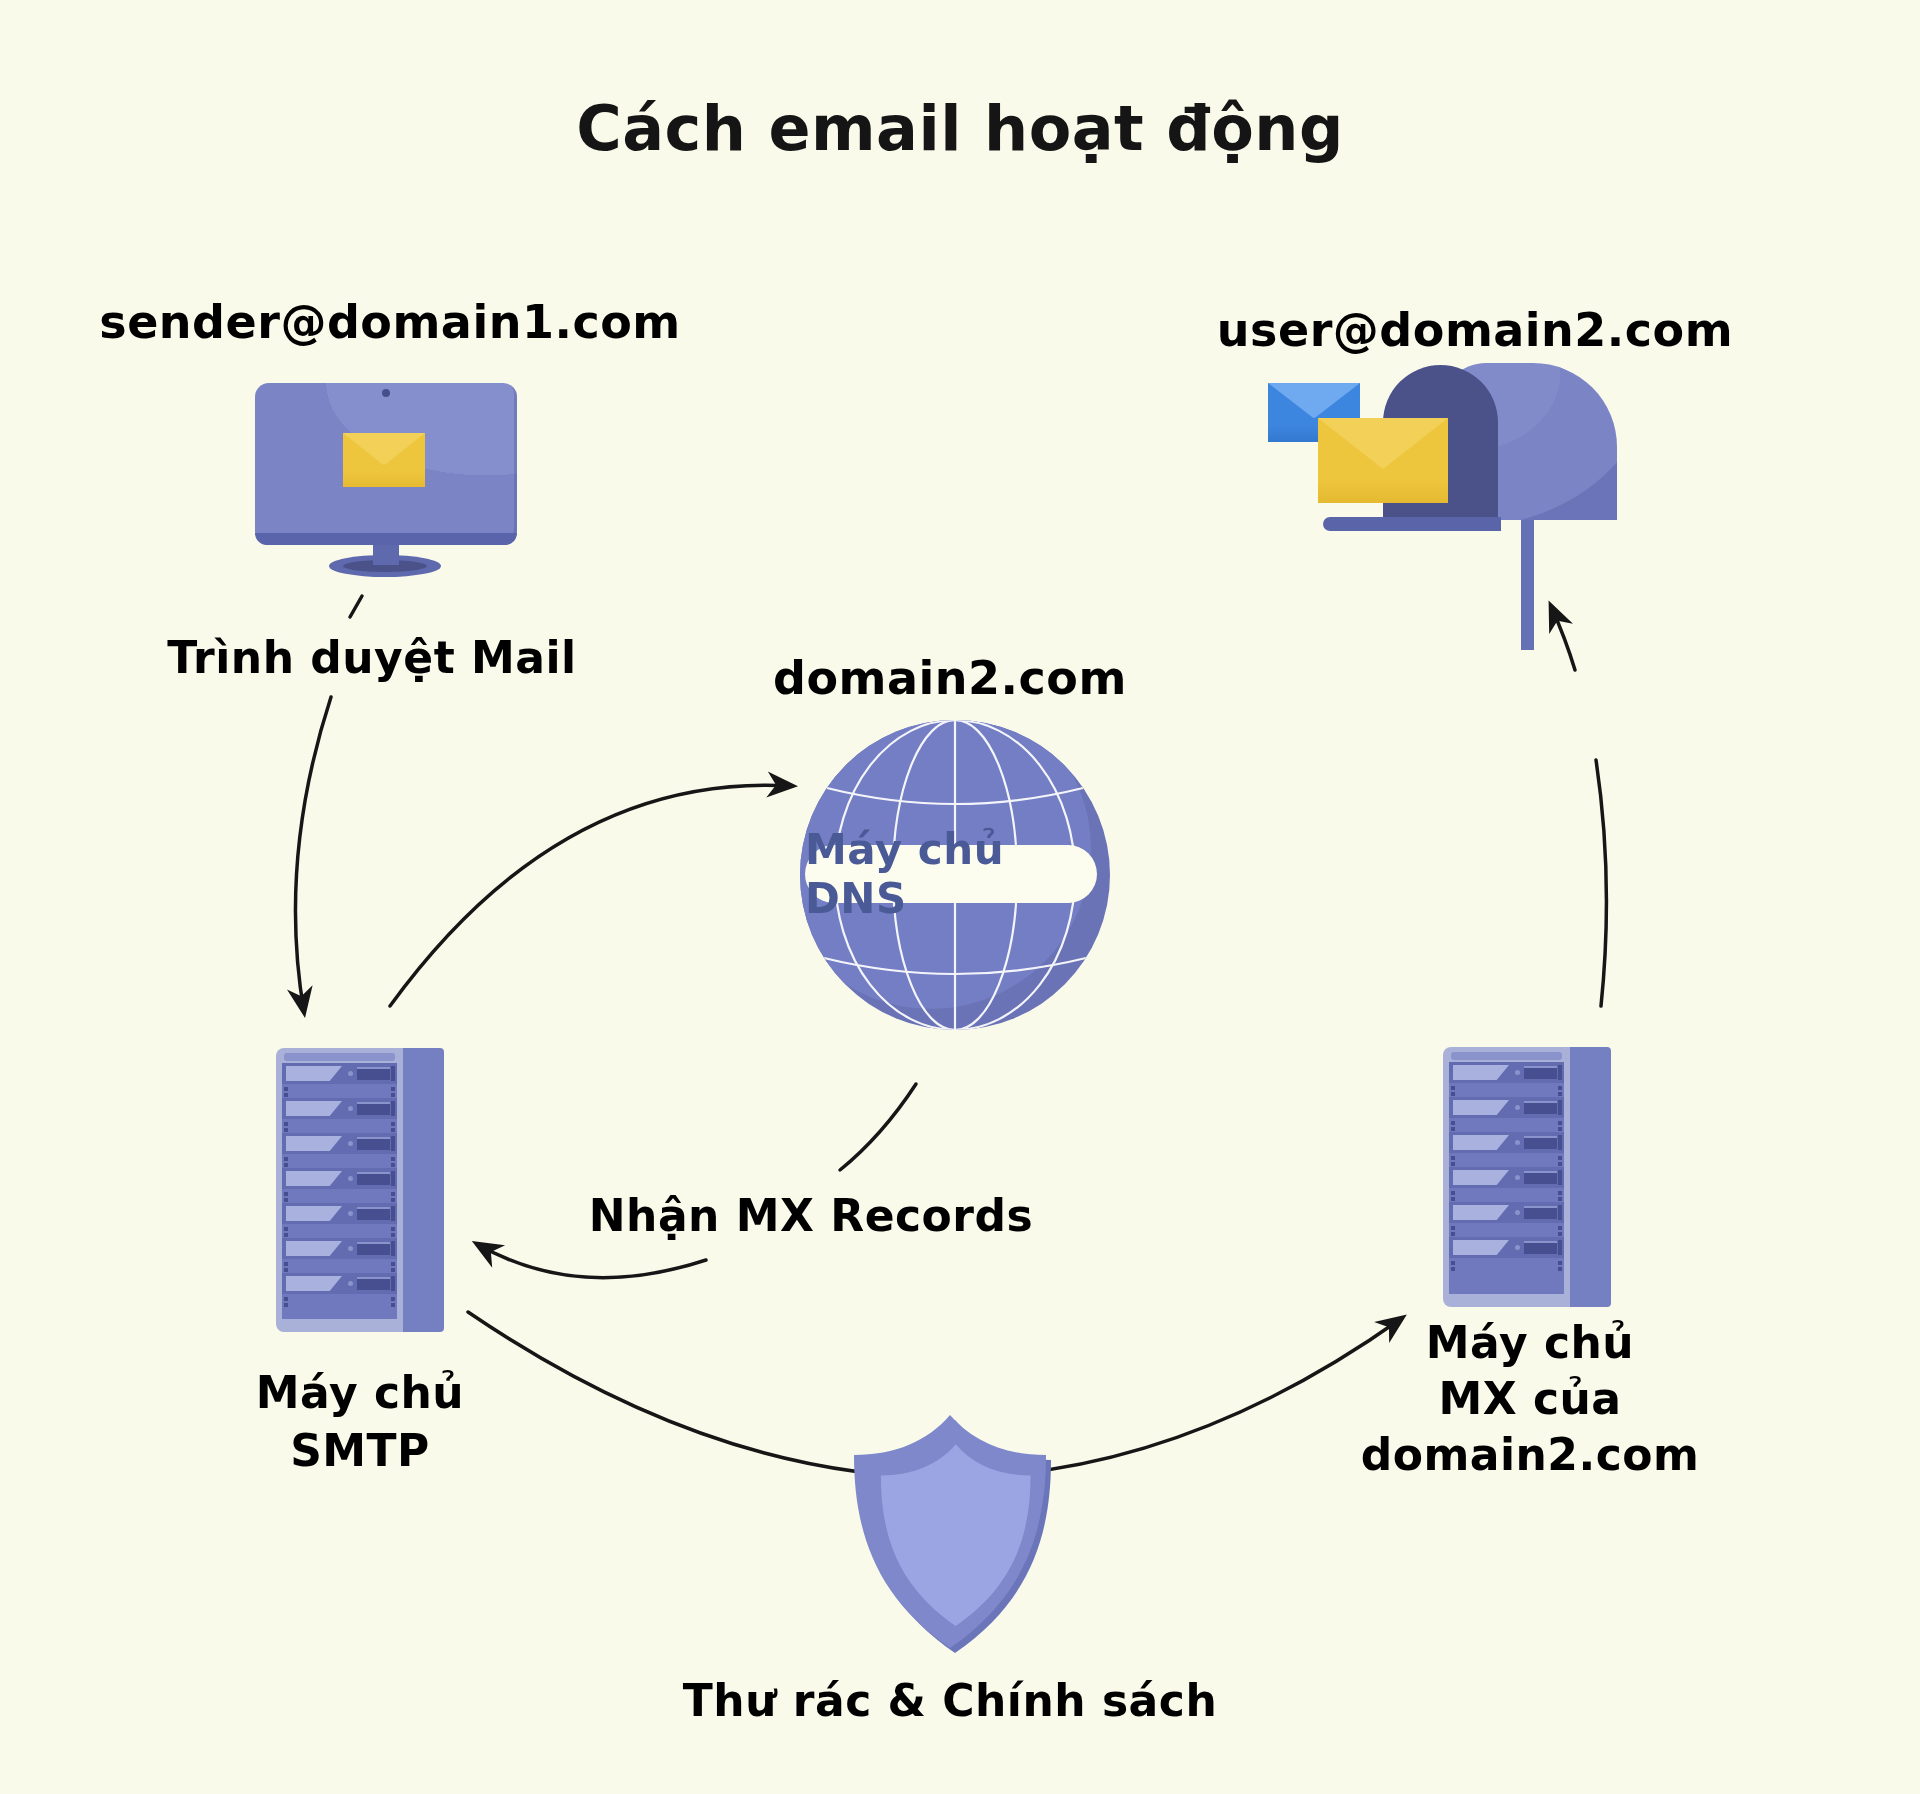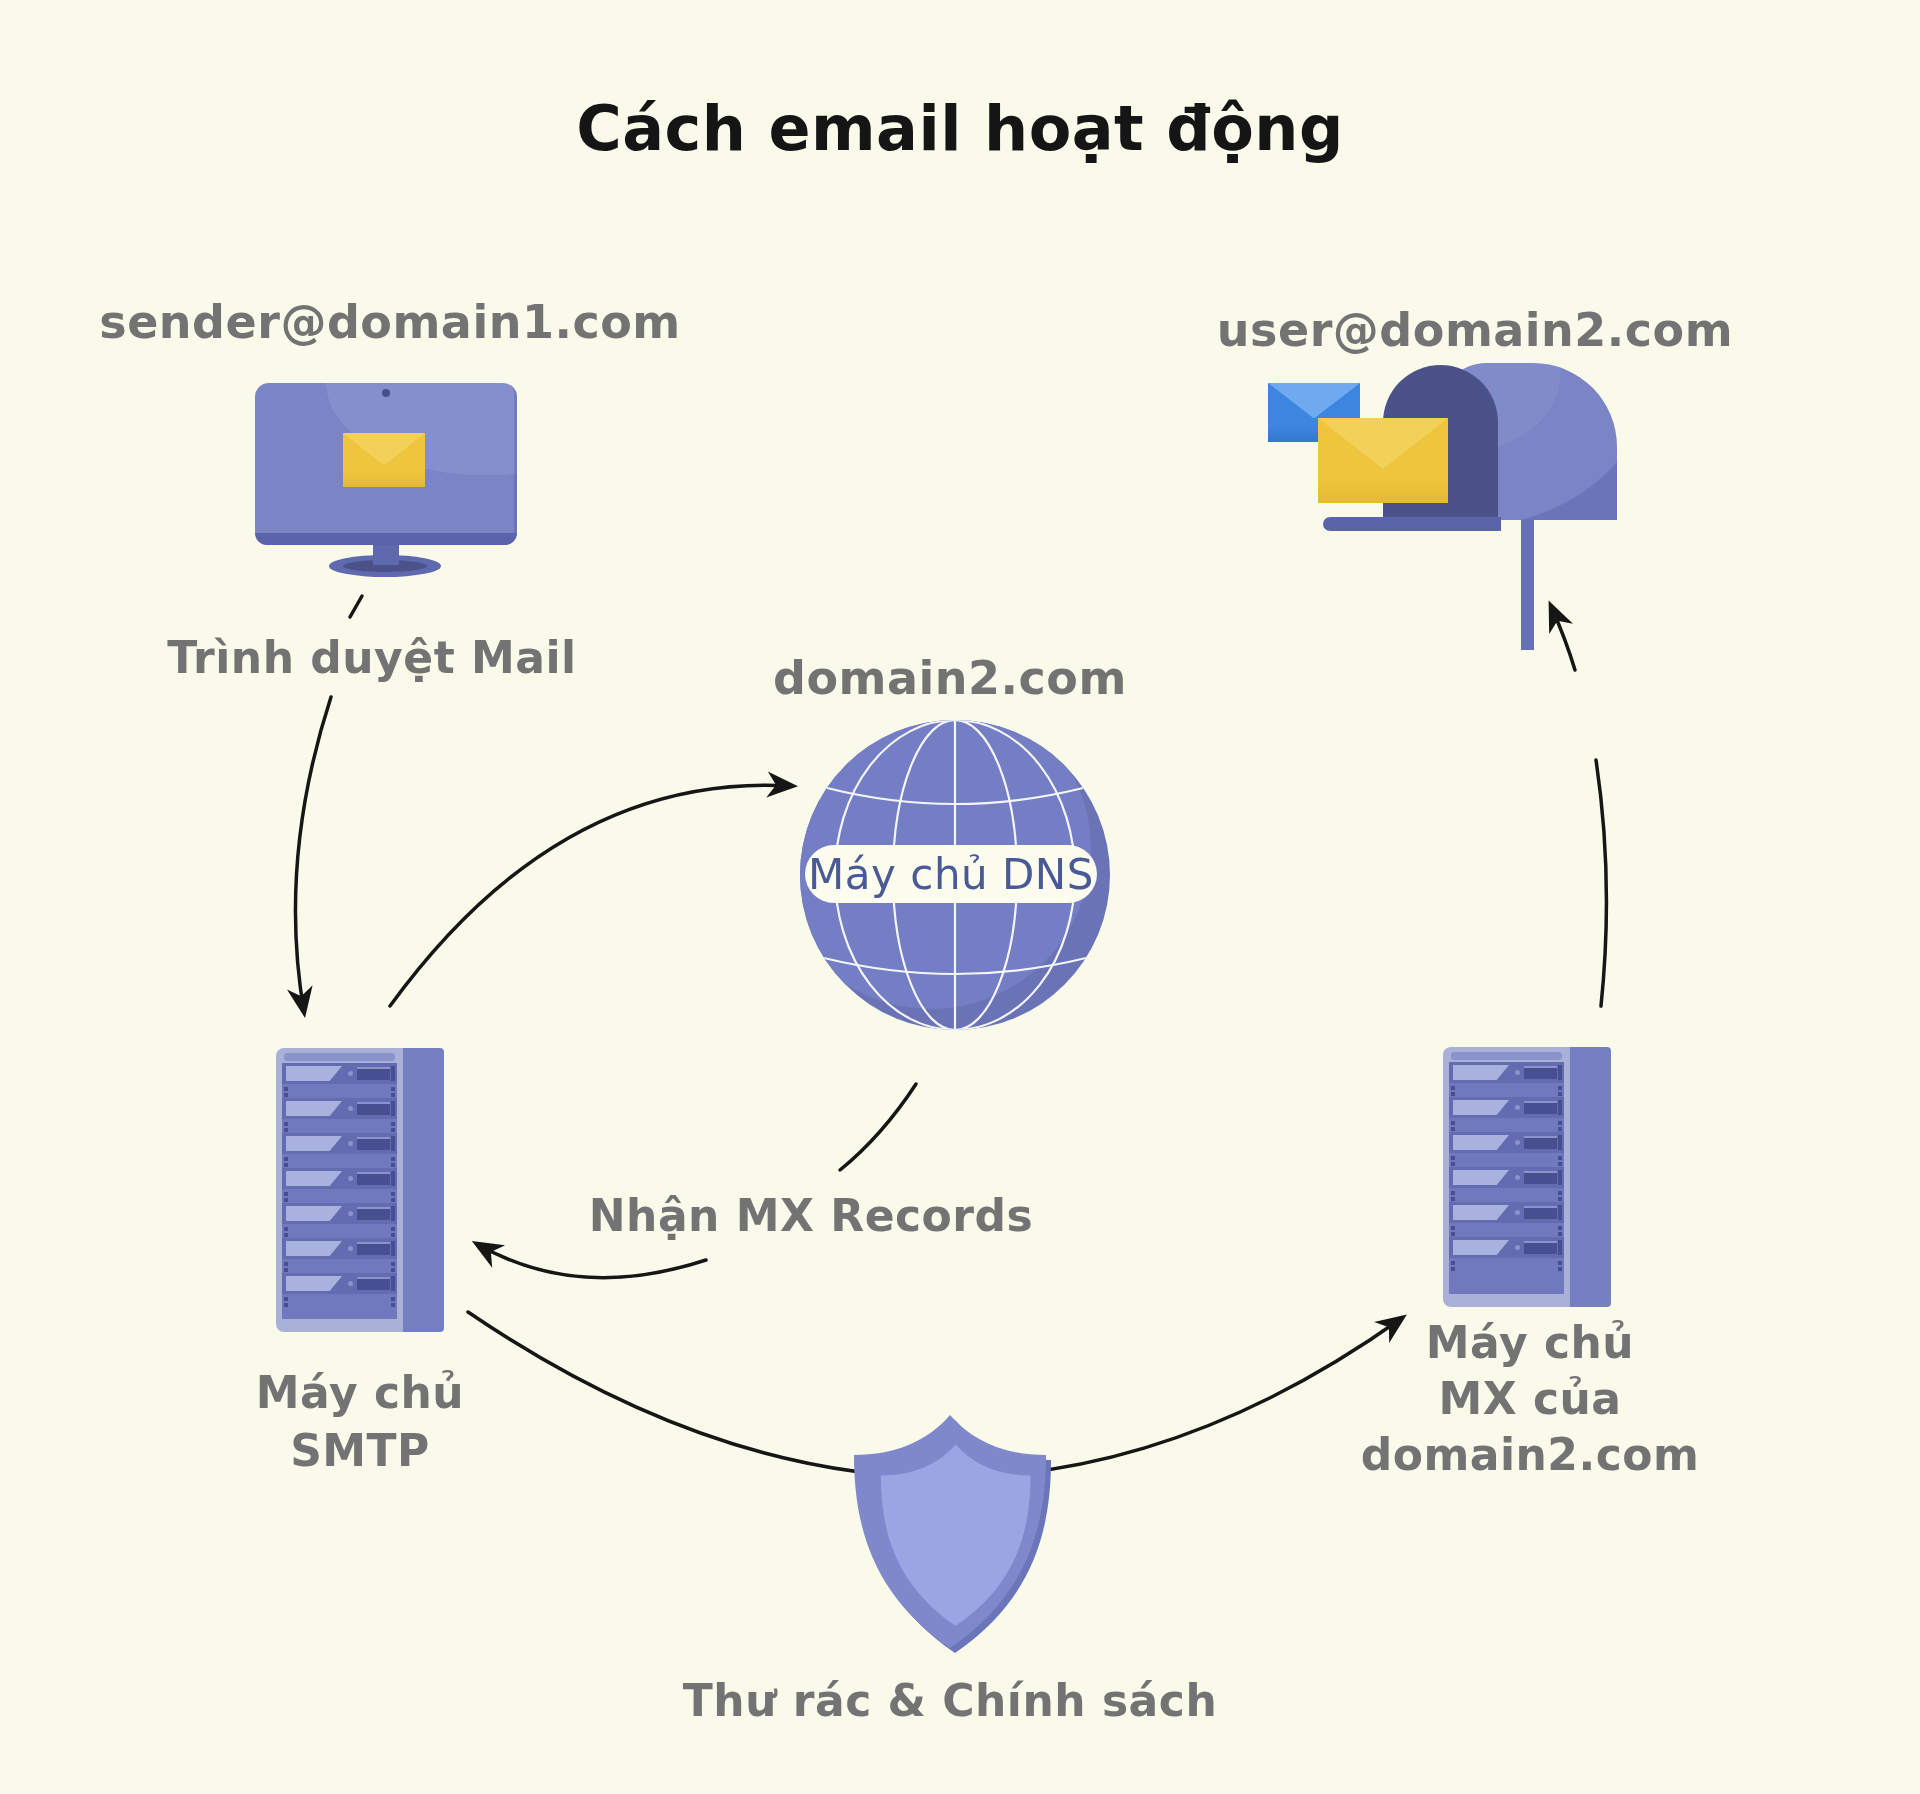--- a/index.html
+++ b/index.html
@@ -1,19 +1,19 @@
 <!DOCTYPE html>
 <html><head>
 <meta charset="utf-8">
 <style>
   html,body{margin:0;padding:0;}
   body{width:1920px;height:1794px;font-family:"DejaVu Sans","Liberation Sans",sans-serif;}
   .canvas{position:relative;width:1920px;height:1794px;background:#fafaeb;overflow:hidden;}
 
-  .lbl{position:absolute;transform:translate(-50%,-50%);color:#737373;font-weight:700;
+  .lbl{position:absolute;transform:translate(-50%,-50%);color:#000000;font-weight:700;
        font-size:44px;white-space:nowrap;letter-spacing:.5px;}
   .title{position:absolute;left:960px;top:128px;transform:translate(-50%,-50%);
          color:#151515;font-weight:800;font-size:62px;letter-spacing:.5px;white-space:nowrap;}
 
   
   svg.flow{position:absolute;left:0;top:0;z-index:1;}
 
   
   .monitor{position:absolute;left:255px;top:383px;width:262px;height:222px;z-index:2;}
   .monitor .base{position:absolute;left:74px;top:172px;width:112px;height:22px;border-radius:50%;
@@ -45,21 +45,21 @@
   .mailbox .arch{position:absolute;left:143px;top:5px;width:115px;height:155px;
         border-radius:58px 58px 0 0;background:#4a5289;}
   .mailbox .tray{position:absolute;left:83px;top:157px;width:178px;height:14px;
         border-radius:7px 0 0 7px;background:#5a64a8;}
   .mailbox .pole{position:absolute;left:281px;top:160px;width:13px;height:130px;background:#6670b4;}
 
   
   .globe{position:absolute;left:795px;top:715px;z-index:2;}
   .dns-pill{position:absolute;left:805px;top:845px;width:292px;height:58px;border-radius:29px;
         background:#fcfcef;z-index:3;display:flex;align-items:center;justify-content:center;
-        color:#4a5a96;font-weight:400;font-size:42px;letter-spacing:.5px;}
+        color:#4a5a96;font-weight:700;font-size:42px;letter-spacing:.5px;}
 
   
   .server{position:absolute;width:168px;z-index:2;}
   .server .front{position:absolute;left:0;top:0;width:127px;height:100%;
         background:#a9b1d9;border-radius:8px 0 0 8px;}
   .server .side{position:absolute;left:127px;top:0;width:41px;height:100%;
         background:#7580c3;border-radius:0 4px 4px 0;}
   .server .topbar{position:absolute;left:8px;top:5px;width:111px;height:8px;background:#8a93cc;border-radius:3px;}
   .server .panel{position:absolute;left:6px;top:15px;width:115px;bottom:13px;background:#7079bd;}
   .slot{position:relative;height:35px;}

